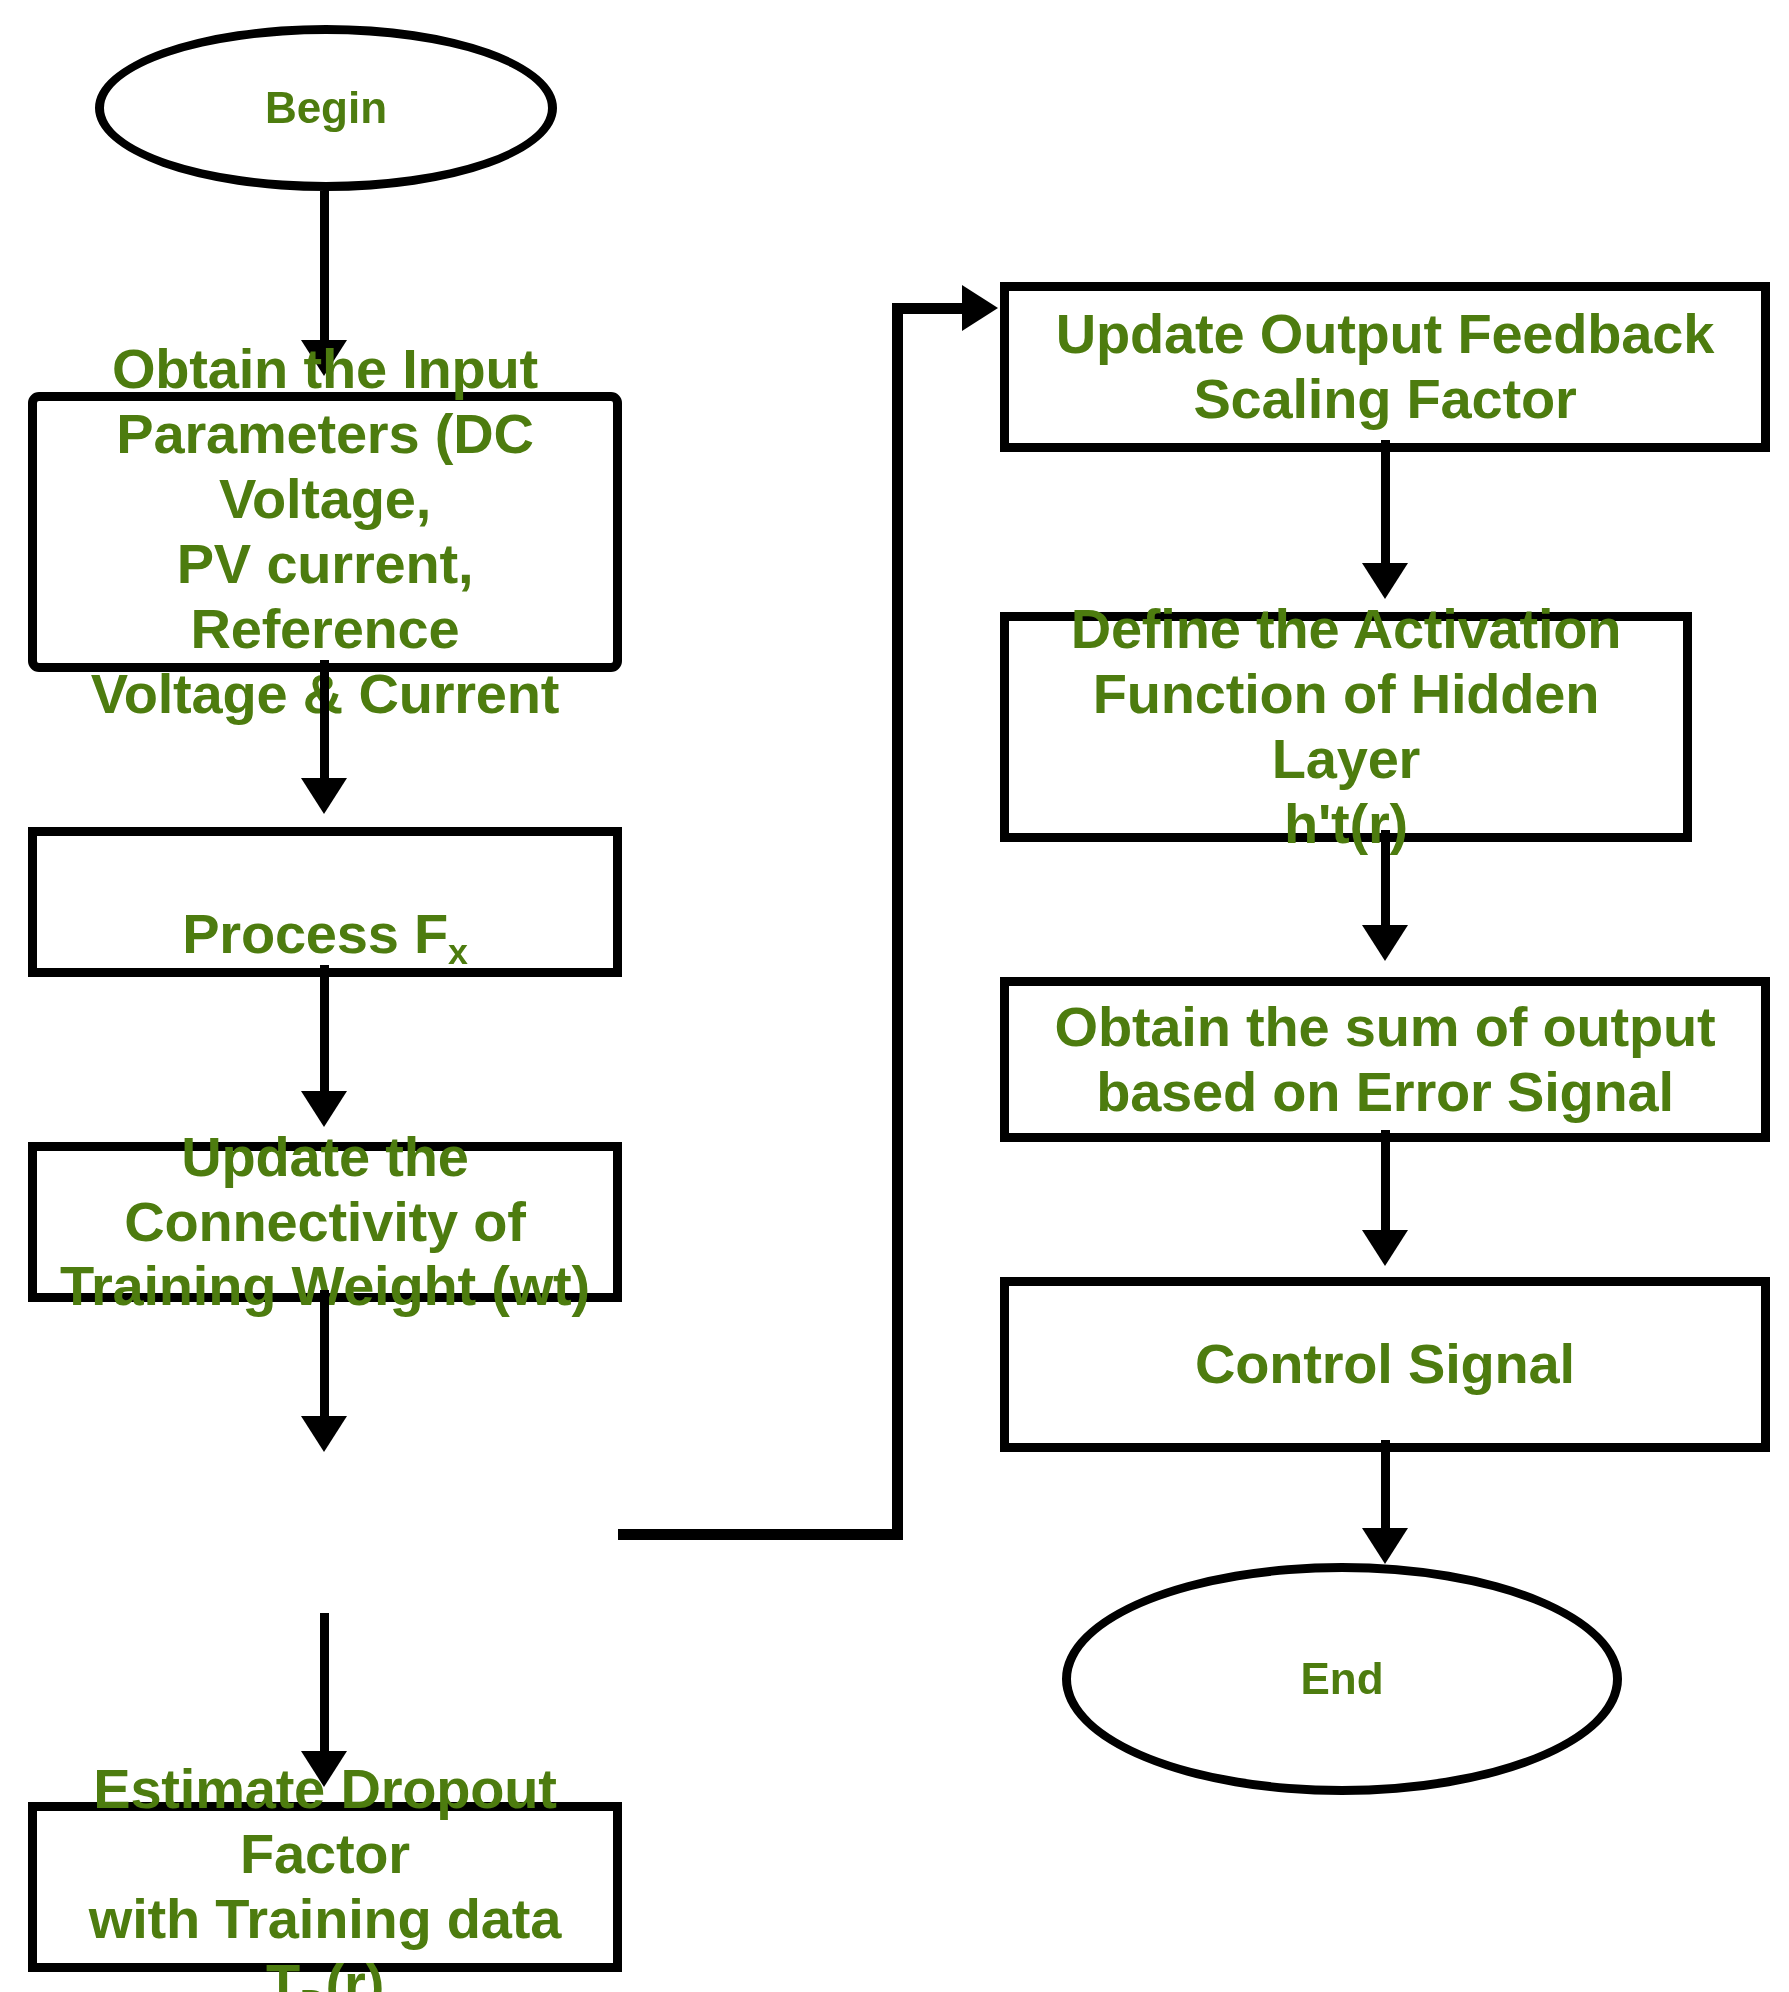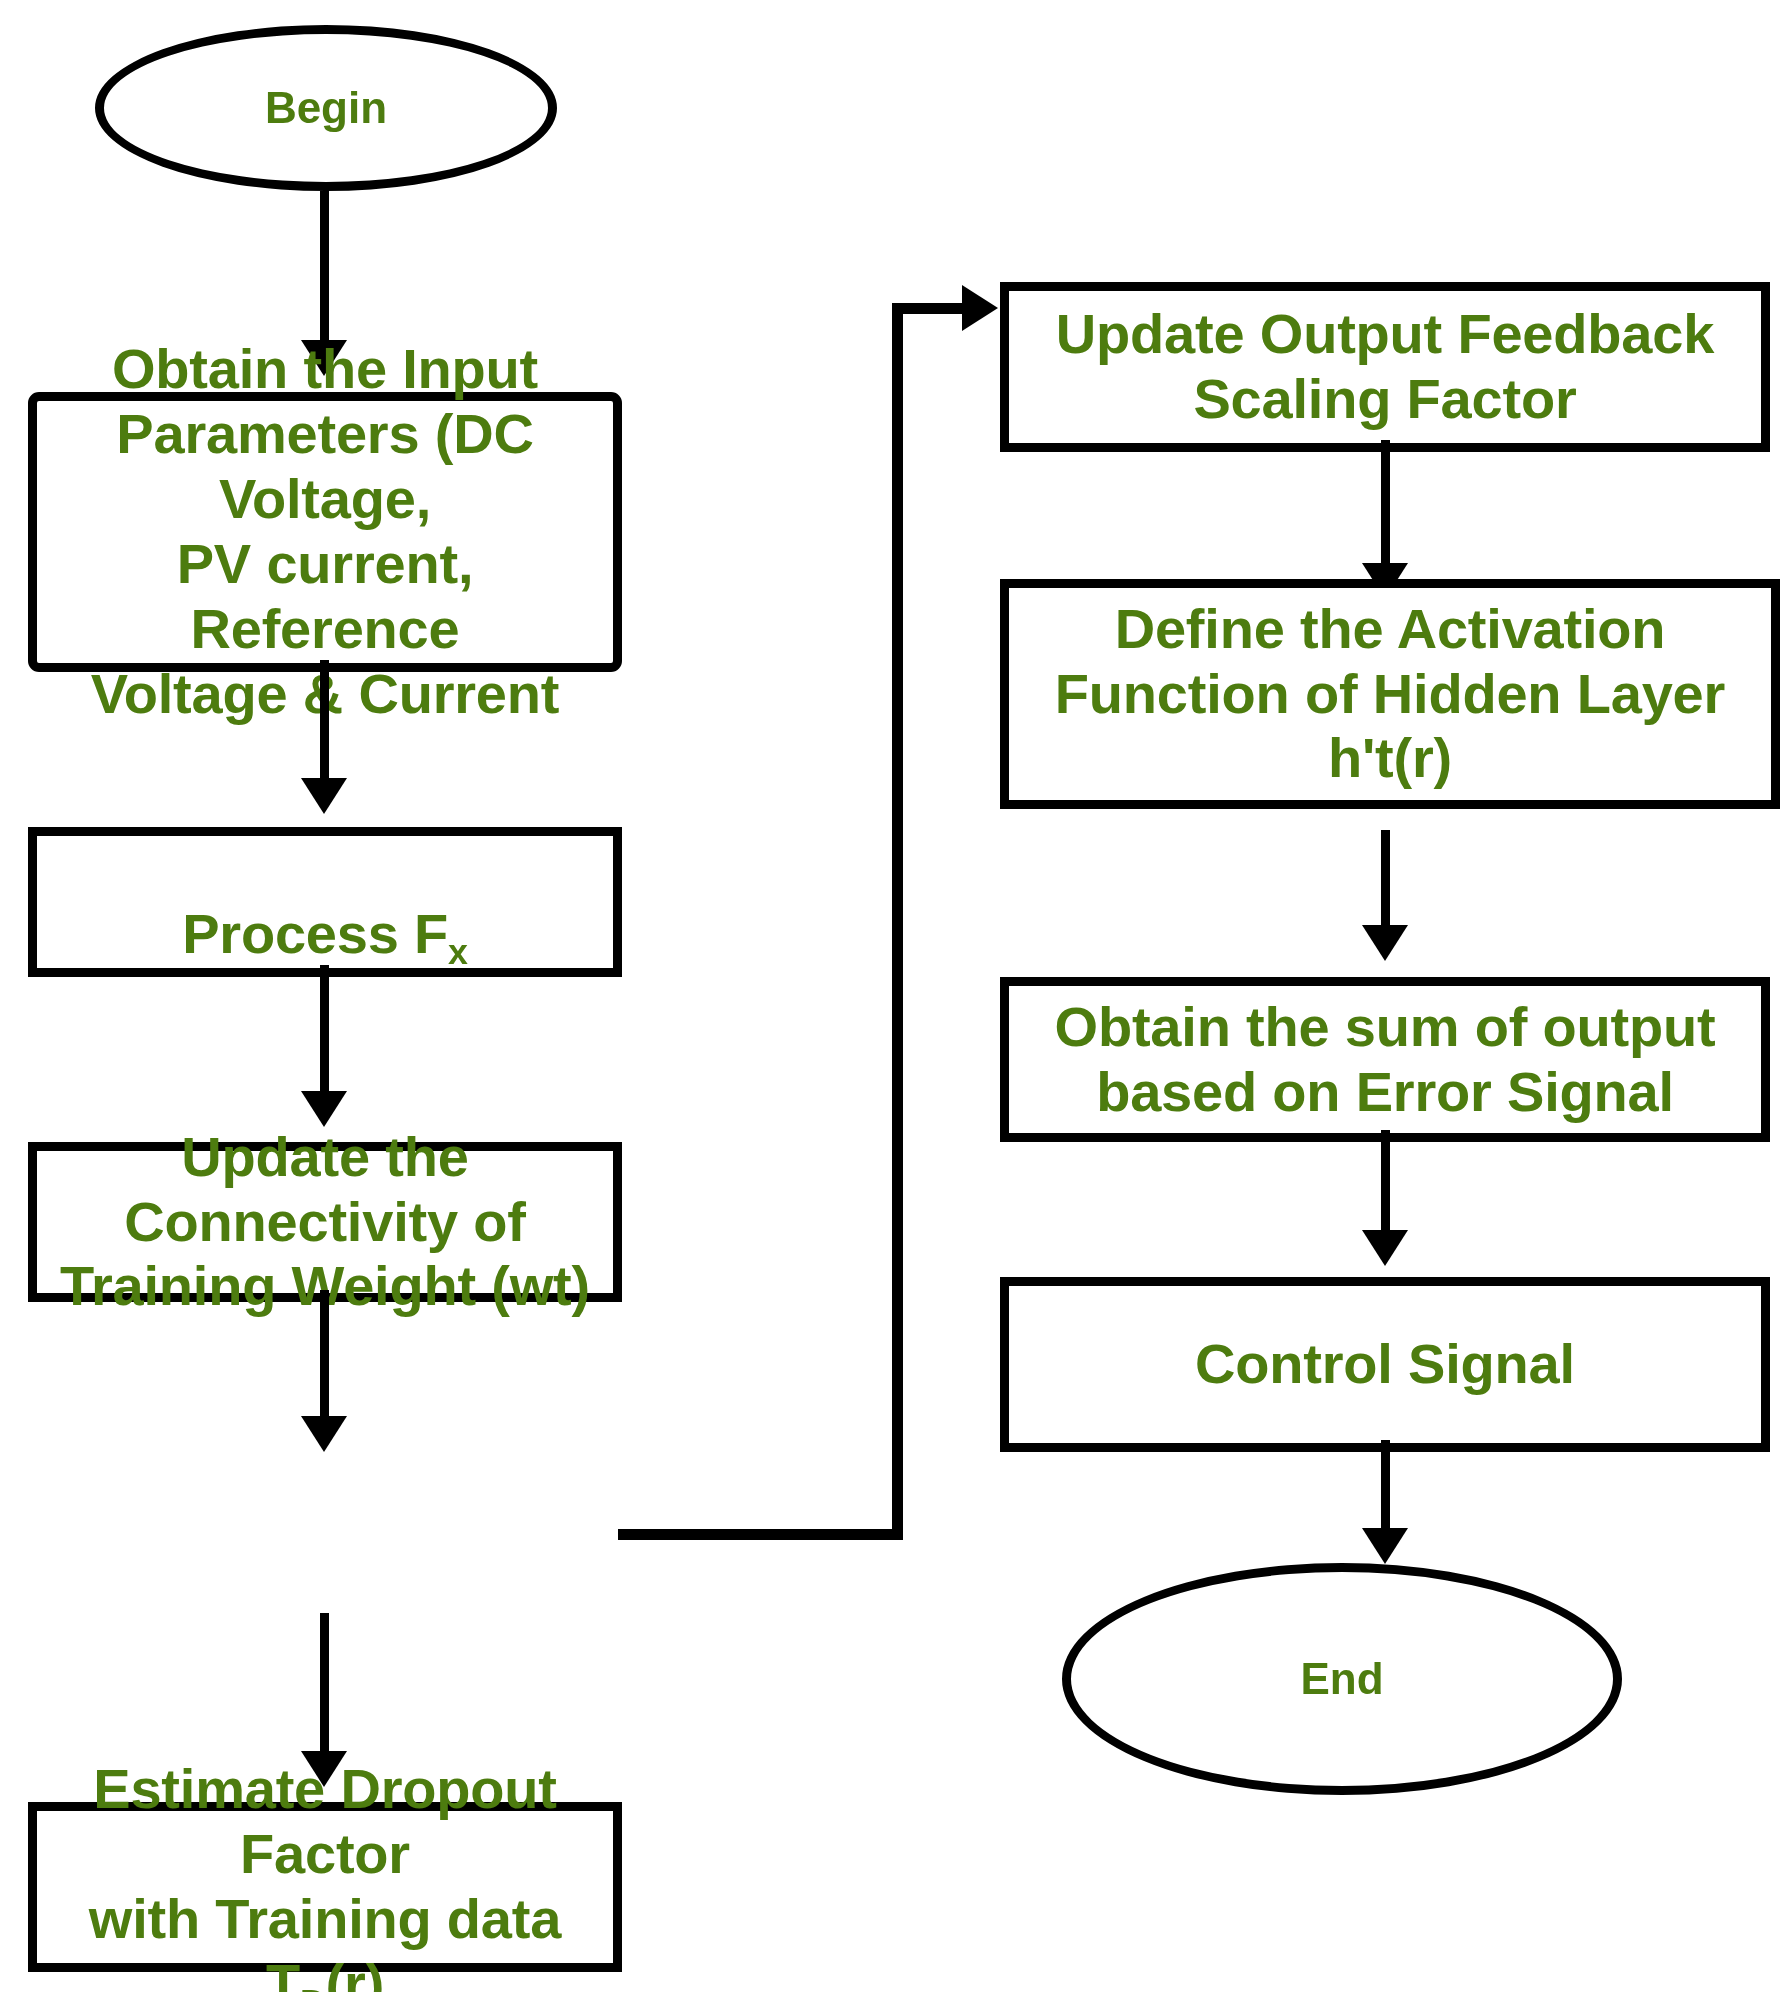--- a/index.html
+++ b/index.html
@@ -126,21 +126,21 @@
   <div class="arrowright" style="left:962px; top:285px;"></div>
 
   <div class="node proc" style="left:1000px; top:270px; width:770px; height:170px;">
     <span class="lbl">Update Output Feedback
 Scaling Factor</span>
   </div>
 
   <div class="vline" style="left:1381px; top:440px; width:9px; height:128px;"></div>
   <div class="arrowdown" style="left:1362px; top:563px;"></div>
 
-  <div class="node proc" style="left:1000px; top:567px; width:780px; height:230px;">
+  <div class="node proc" style="left:1000px; top:600px; width:692px; height:230px;">
     <span class="lbl">Define the Activation
 Function of Hidden Layer
 h't(r)</span>
   </div>
 
   <div class="vline" style="left:1381px; top:830px; width:9px; height:100px;"></div>
   <div class="arrowdown" style="left:1362px; top:925px;"></div>
 
   <div class="node proc" style="left:1000px; top:965px; width:770px; height:165px;">
     <span class="lbl">Obtain the sum of output

